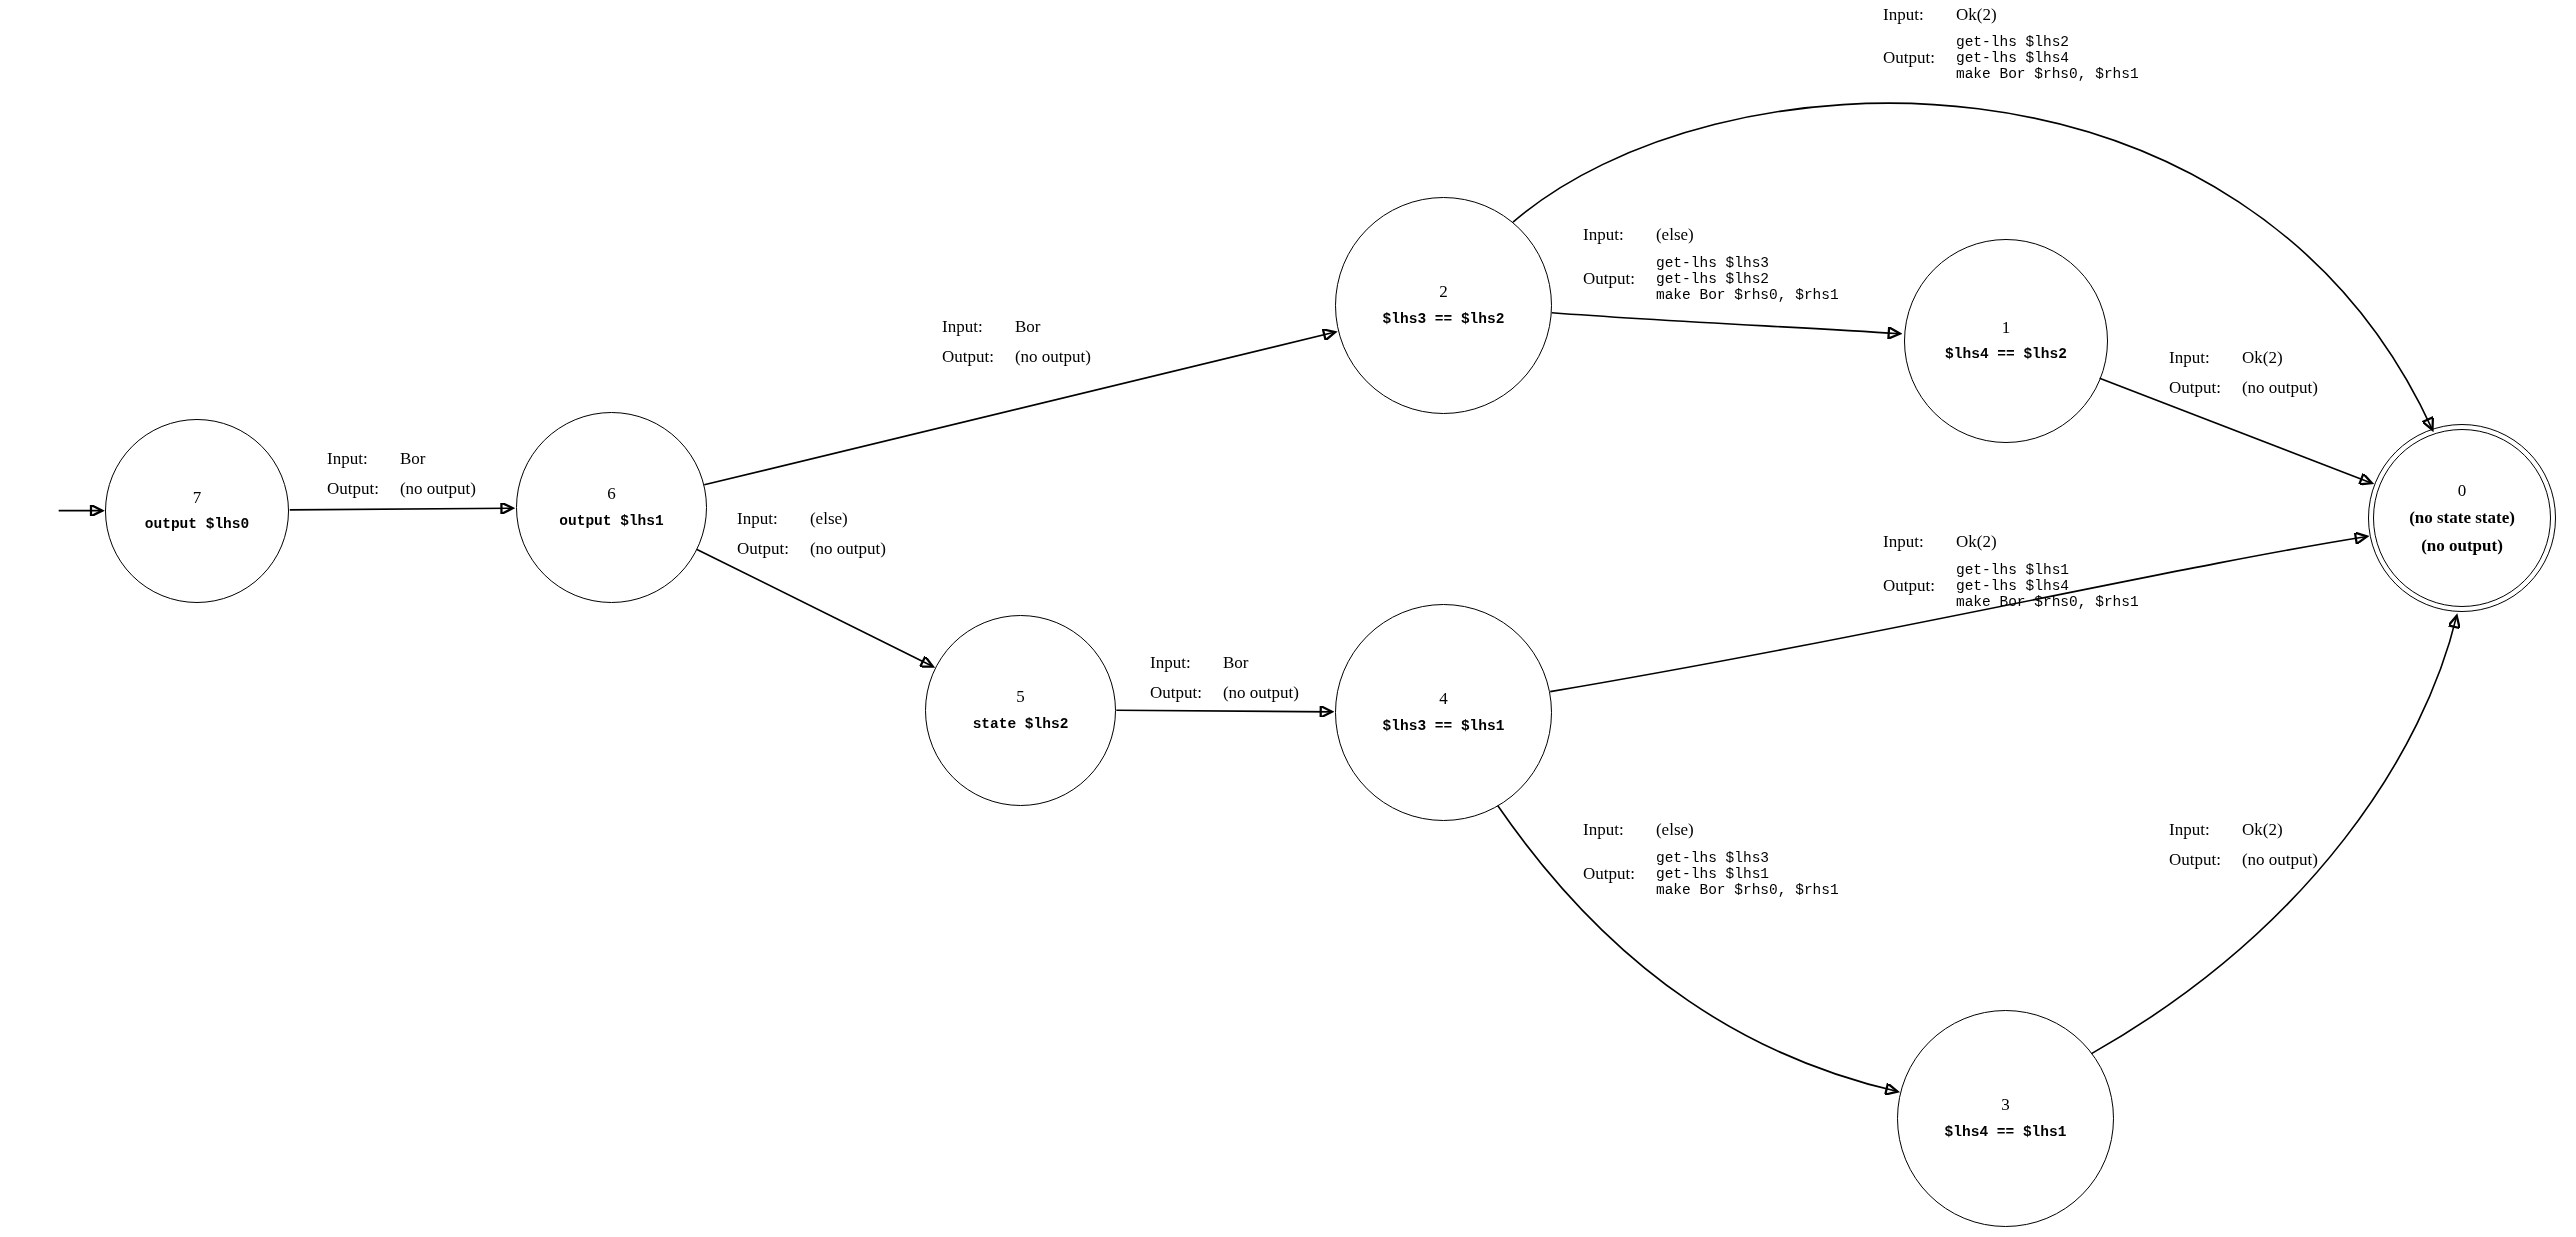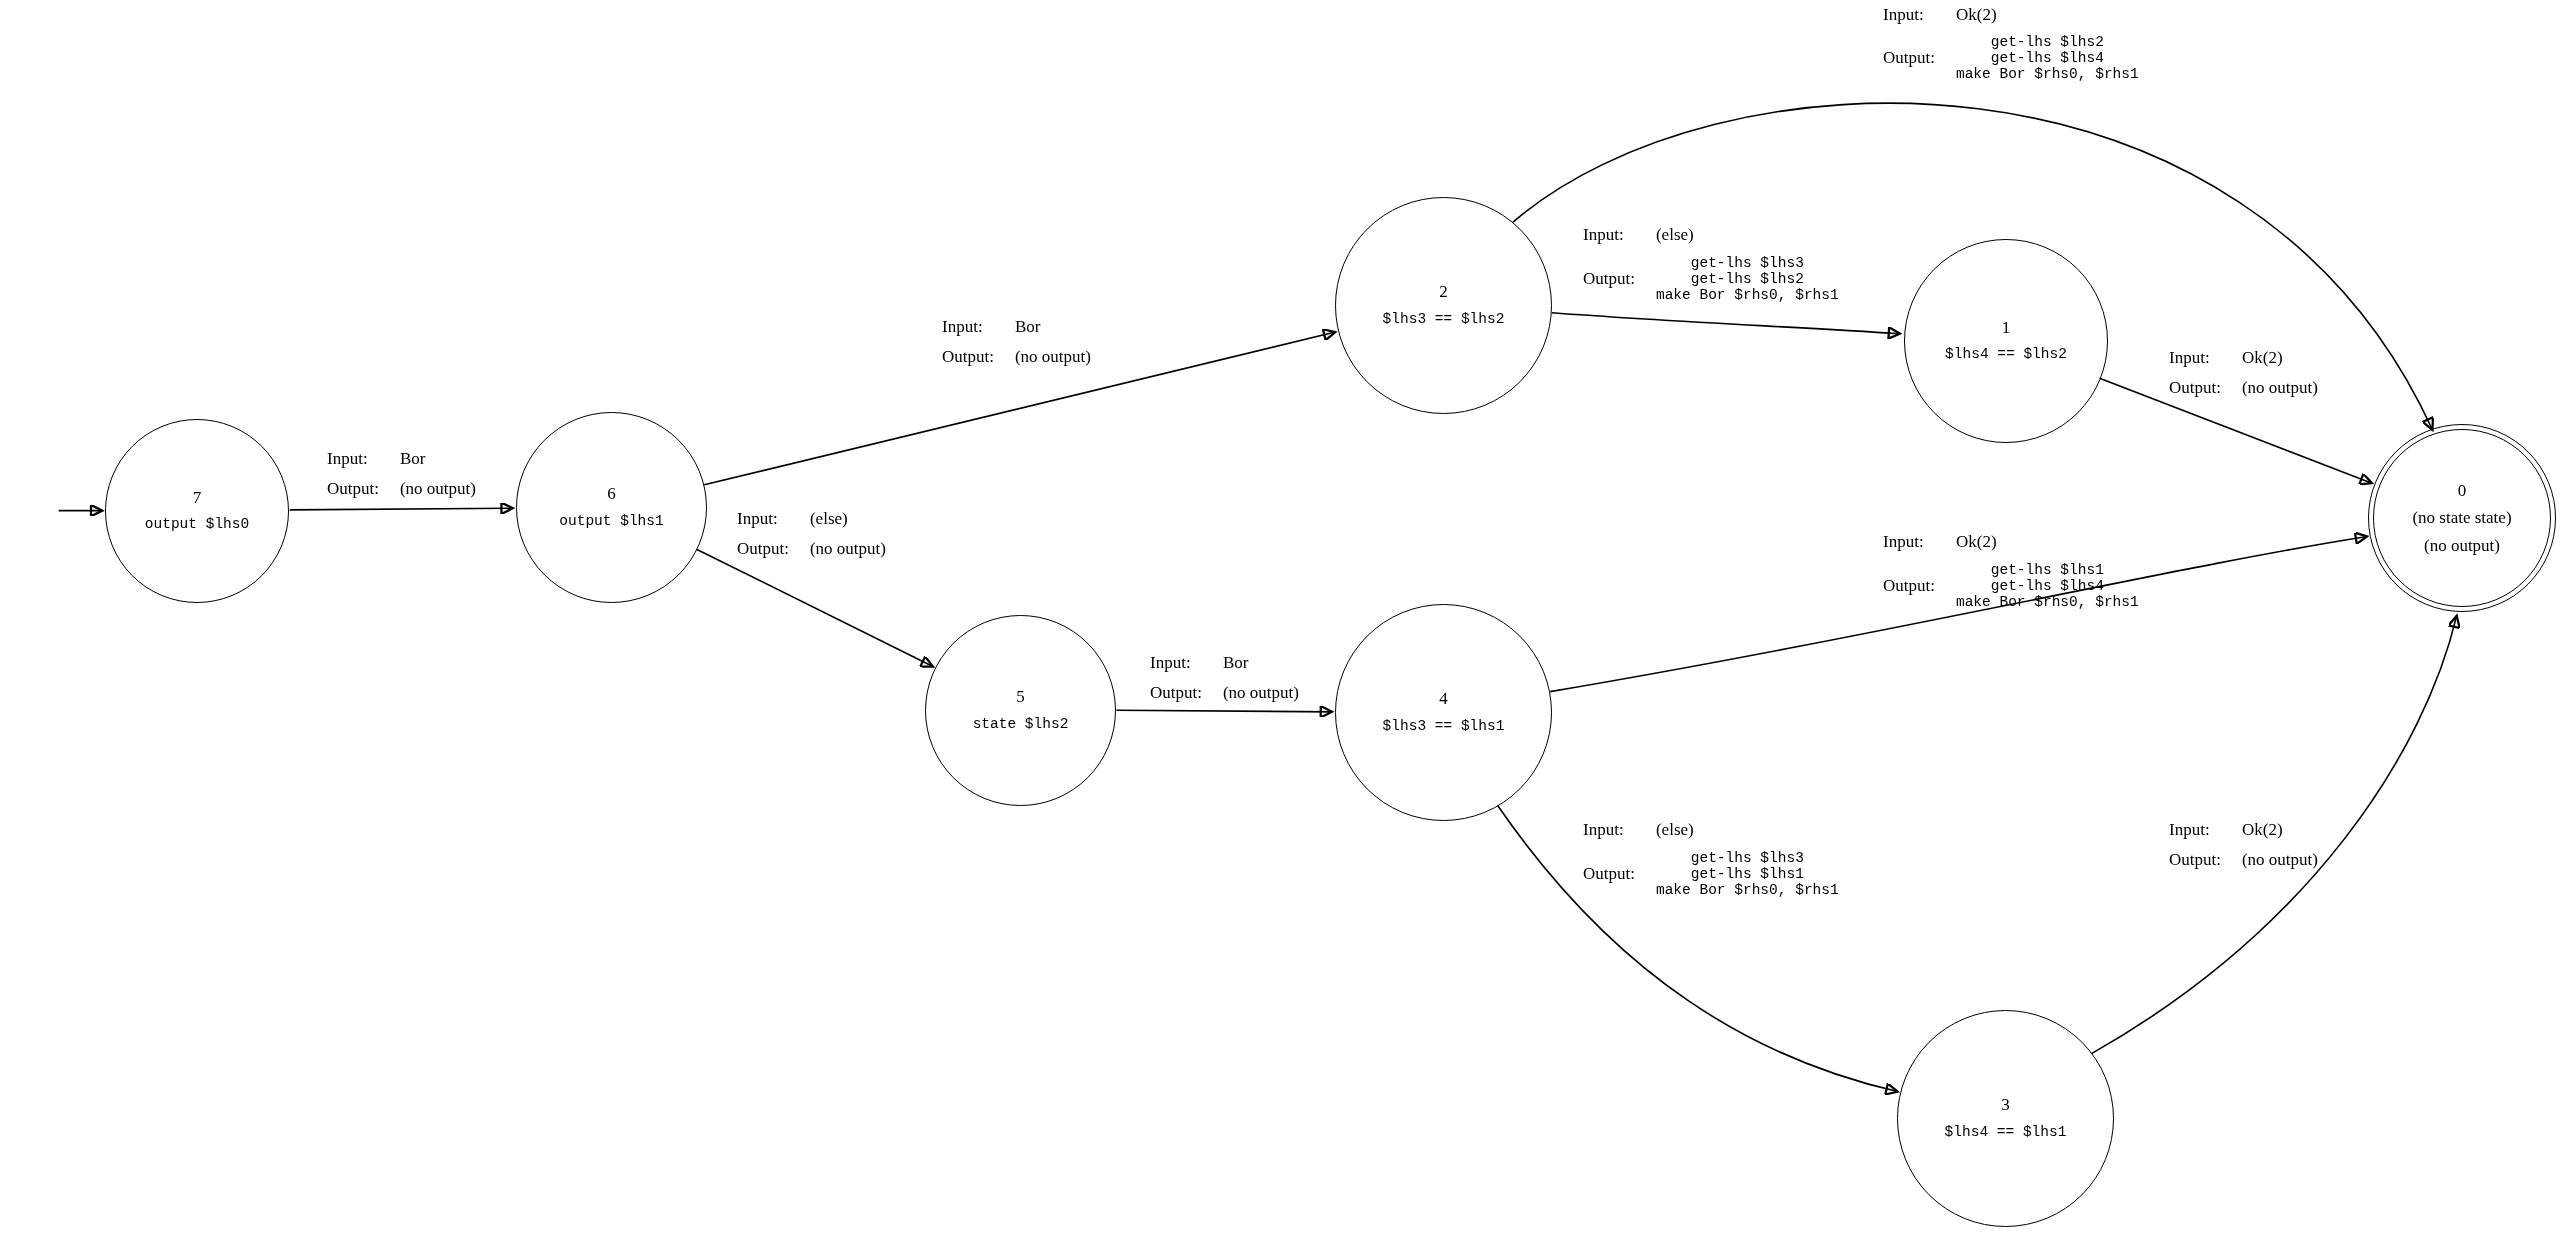--- a/index.html
+++ b/index.html
@@ -33,35 +33,35 @@
   .node .inner-ring {
     position: absolute;
     inset: 4px;
     border: 1.6px solid #000000;
     border-radius: 50%;
     pointer-events: none;
   }
   .serif { font-family: "Liberation Serif", serif; font-size: 17px; }
   .mono  { font-family: "Liberation Mono", "DejaVu Sans Mono", monospace; font-size: 14.5px; }
   .node-id { line-height: 27.5px; }
-  .node-label { line-height: 27.5px; }
+  .node-label { line-height: 27.5px; font-weight: bold; }
 
   .edge-label {
     position: absolute;
     display: grid;
     grid-template-columns: max-content max-content;
     column-gap: 21px;
     row-gap: 9.7px;
     align-items: center;
     white-space: nowrap;
   }
   .edge-label .k { text-align: left; }
   .edge-label .v.multiline {
     white-space: pre-line;
-    text-align: center;
+    text-align: left;
     line-height: 16px;
   }
 </style>
 </head>
 <body>
 
 <div class="canvas">
 
   <svg class="edge-layer" viewBox="0 0 3187 1531">
     <defs>

